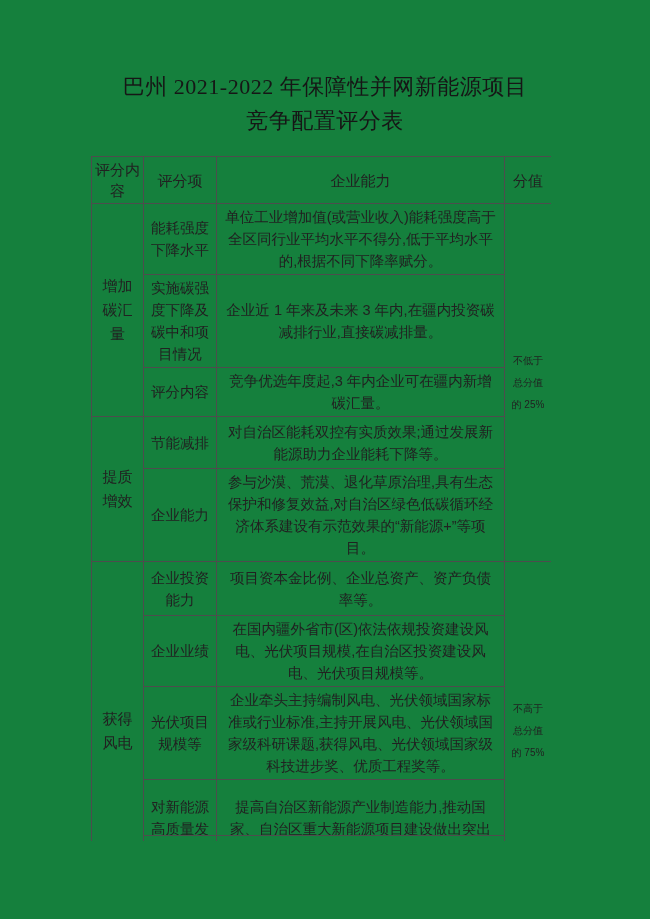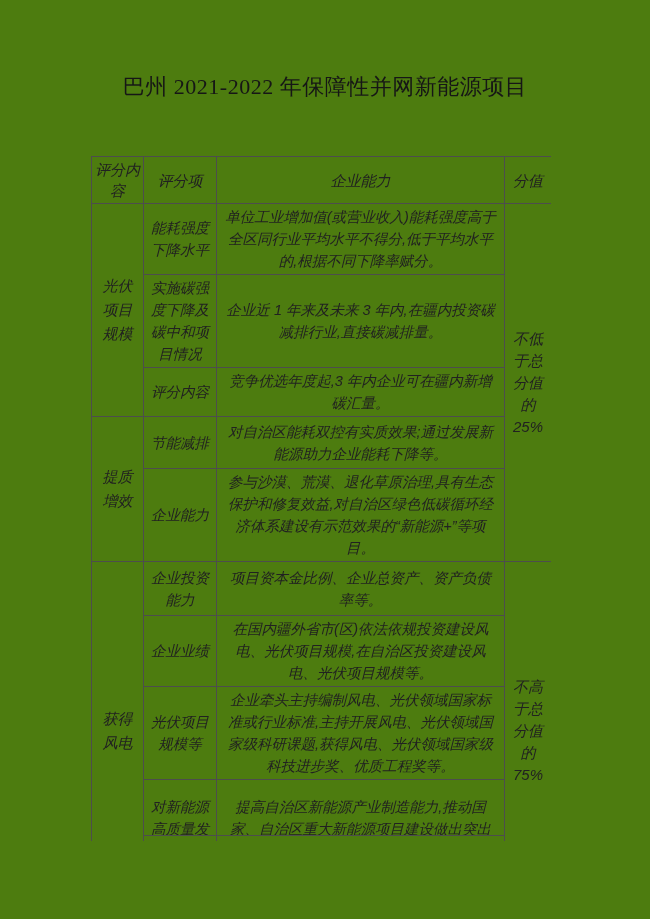--- a/index.html
+++ b/index.html
@@ -4,21 +4,21 @@
 <style>
   html, body { margin: 0; padding: 0; }
   body {
     width: 650px; height: 919px;
     background: #ffffff;
     position: relative;
     font-family: "Liberation Sans", "DejaVu Sans", sans-serif;
     color: #212121;
     overflow: hidden;
   }
-  .page { position: absolute; inset: 0; background: #4d7c0f; }
+  .page { position: absolute; inset: 0; background: #15803d; }
 
   
   .doc-title {
     position: absolute;
     top: 70px; left: 0; width: 650px;
     text-align: center;
     font-family: "Liberation Serif", "DejaVu Serif", serif;
     font-weight: 500;
     font-size: 22px;
     line-height: 34px;
@@ -30,42 +30,41 @@
   .table-clip {
     position: absolute;
     left: 91px; top: 156px;
     width: 460px; height: 685px;
     overflow: hidden;
   }
   table.score-table {
     border-collapse: collapse;
     table-layout: fixed;
     width: 460px;
-    font-style: italic;
   }
   .score-table th, .score-table td {
     border: 1px solid #4d4d4d;
     font-weight: 400;
     font-size: 14.5px;
     line-height: 21px;
     vertical-align: middle;
     text-align: center;
     padding: 2px 3px;
     overflow: hidden;
     color: #212121;
   }
   .score-table th { font-size: 15px; }
   .score-table td.detail {
     text-align: center;
     padding: 2px 6px;
     line-height: 22px;
   }
   .score-table td.group { font-size: 15px; line-height: 24px; padding: 2px 6px; }
   .score-table td.item  { line-height: 22px; }
-  .score-table td.score { font-size: 15px; line-height: 22px; padding: 2px 6px; }
+  .score-table td.score { font-size: 10px; line-height: 22px; padding: 2px 6px; }
 
   tr.r-head { height: 43px; }
   tr.r1 { height: 66px; }
   tr.r2 { height: 91px; }
   tr.r3 { height: 43px; }
   tr.r4 { height: 52px; }
   tr.r5 { height: 88px; }
   tr.r6 { height: 54px; }
   tr.r7 { height: 65px; }
   tr.r8 { height: 93px; }
@@ -79,40 +78,41 @@
     background: #4d4d4d;
   }
 </style>
 </head>
 <body>
 
 <div class="page">
 
   <div class="doc-title">
     <div>巴州 2021-2022 年保障性并网新能源项目</div>
+    <div>竞争配置评分表</div>
   </div>
 
   <div class="table-clip">
     <table class="score-table">
       <colgroup>
         <col style="width:52px">
         <col style="width:73px">
         <col style="width:288px">
         <col style="width:47px">
       </colgroup>
       <tbody>
         <tr class="r-head">
           <th>评分内容</th>
           <th>评分项</th>
           <th>企业能力</th>
           <th>分值</th>
         </tr>
 
         <tr class="r1">
-          <td class="group" rowspan="3">光伏项目规模</td>
+          <td class="group" rowspan="3">增加碳汇量</td>
           <td class="item">能耗强度下降水平</td>
           <td class="detail">单位工业增加值(或营业收入)能耗强度高于全区同行业平均水平不得分,低于平均水平的,根据不同下降率赋分。</td>
           <td class="score" rowspan="5">不低于总分值的 25%</td>
         </tr>
         <tr class="r2">
           <td class="item">实施碳强度下降及碳中和项目情况</td>
           <td class="detail">企业近 1 年来及未来 3 年内,在疆内投资碳减排行业,直接碳减排量。</td>
         </tr>
         <tr class="r3">
           <td class="item">评分内容</td>

